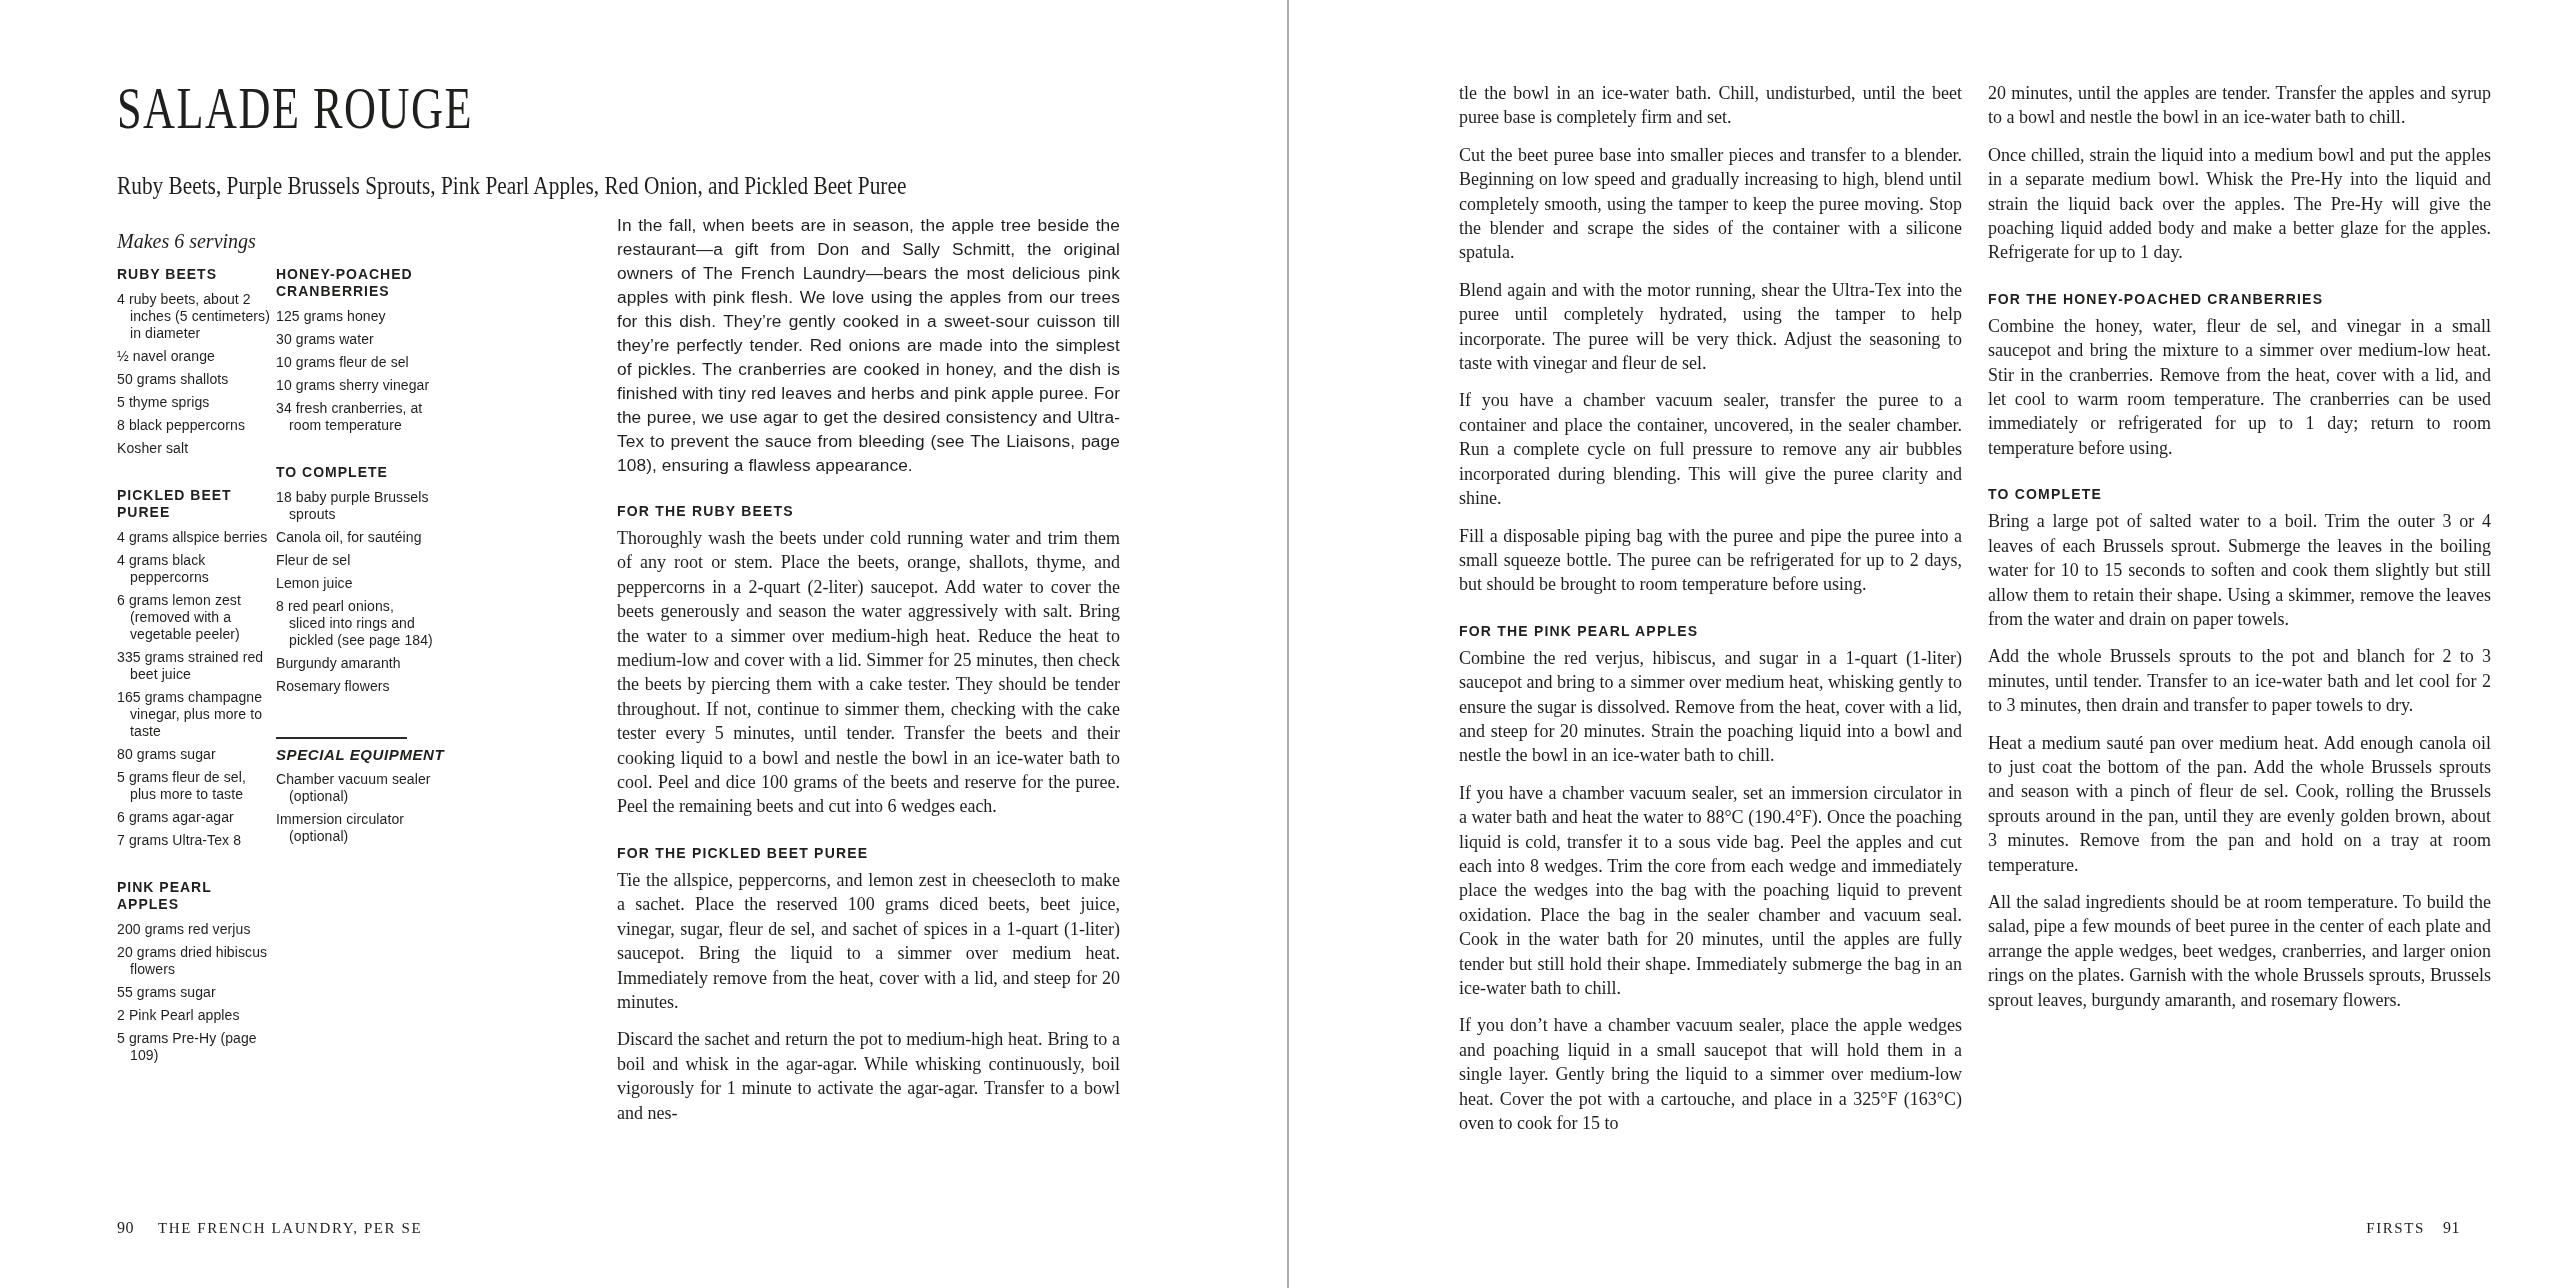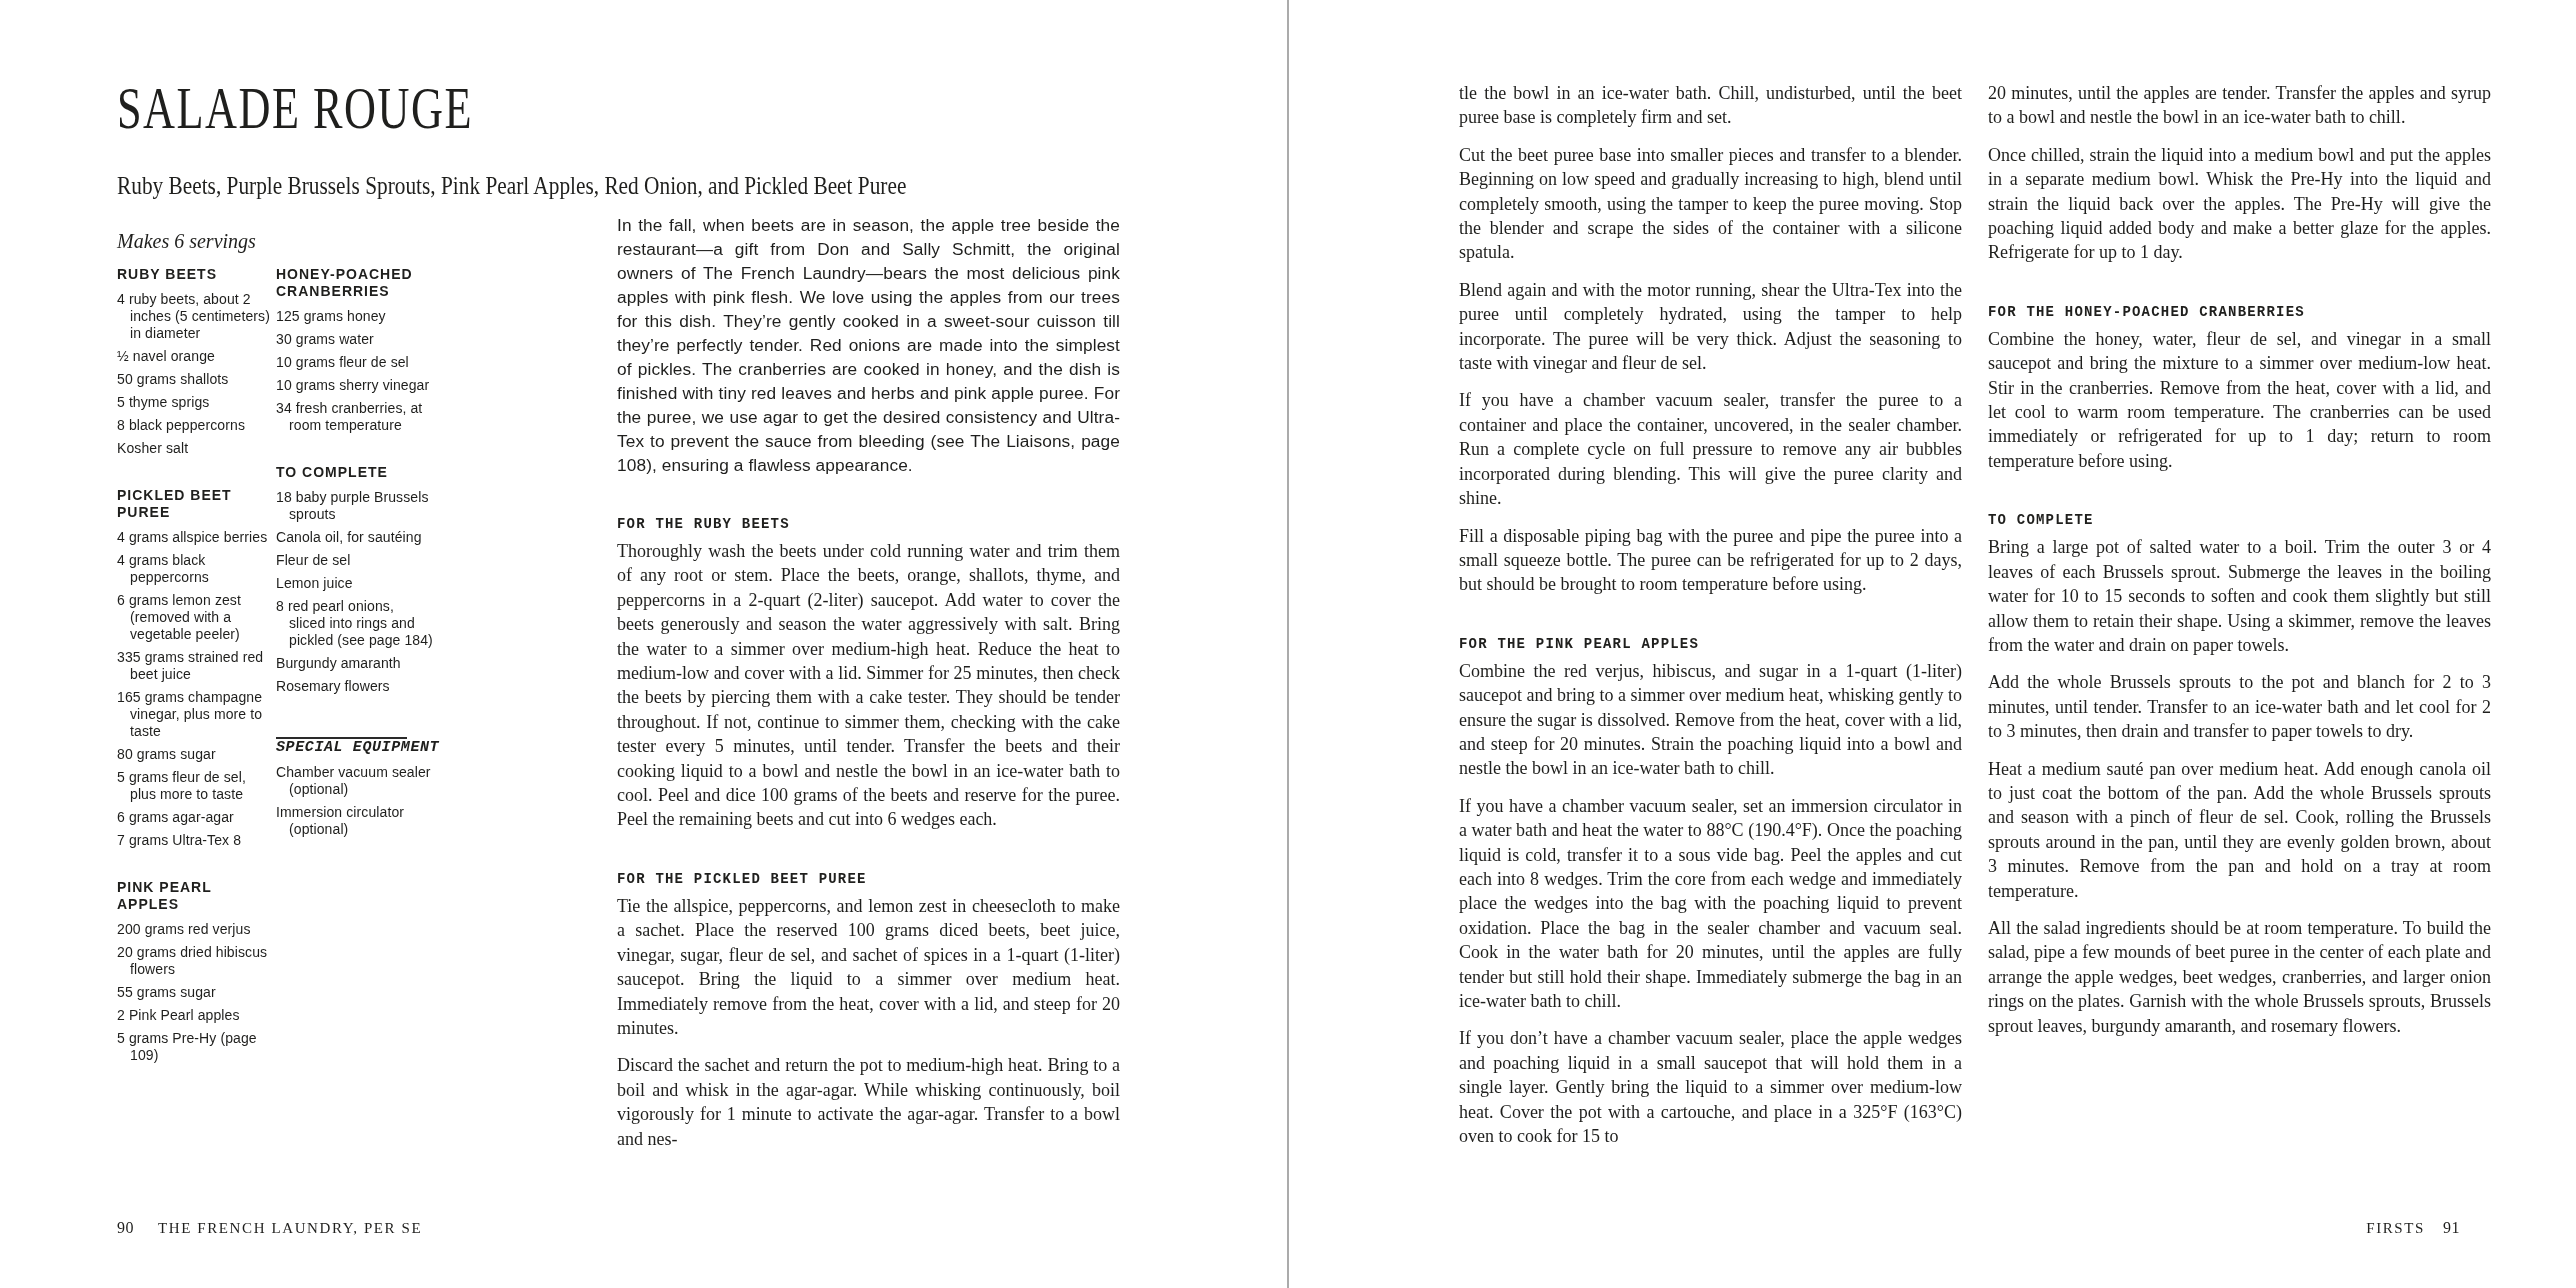--- a/index.html
+++ b/index.html
@@ -38,35 +38,35 @@
   .ing-heading{
     font-weight:700;font-size:14px;letter-spacing:1px;line-height:17px;
     margin-bottom:8px;
   }
   .ing-item{
     font-size:14px;line-height:17px;margin-bottom:6px;
     padding-left:13px;text-indent:-13px;letter-spacing:0.1px;
   }
   .equipment{margin-top:42px;}
   .equipment .ing-heading{
-    font-family:Liberation Mono, monospace;font-style:italic;font-weight:700;
+    font-family:Liberation Sans, sans-serif;font-style:italic;font-weight:700;
     font-size:15px;letter-spacing:0.6px;white-space:nowrap;
-    border-top:2px solid var(--rule);width:131px;
+    border-top:2px solid var(--rule);width:131px;padding-top:7px;
   }
 
   .main-col{position:absolute;left:617px;top:213px;width:503px;}
   .headnote-para{
     margin:0;font-size:17.3px;line-height:24px;text-align:justify;
     letter-spacing:0.1px;
   }
   .headnote-para.indent{text-indent:38px;}
 
   .m-heading{
-    font-family:Liberation Mono, monospace;font-weight:700;
-    font-size:14px;letter-spacing:1.2px;margin:39px 0 7px 0;
+    font-family:Liberation Sans, sans-serif;font-weight:700;
+    font-size:14px;letter-spacing:1.2px;margin:26px 0 7px 0;
   }
   .m-para{
     font-family:"Liberation Serif",serif;font-size:18px;line-height:24.4px;
     text-align:justify;margin:0 0 13px 0;
   }
 
   
   .text-col{position:absolute;top:81px;width:503px;}
   #right-col1{left:1459px;}
   #right-col2{left:1988px;}

